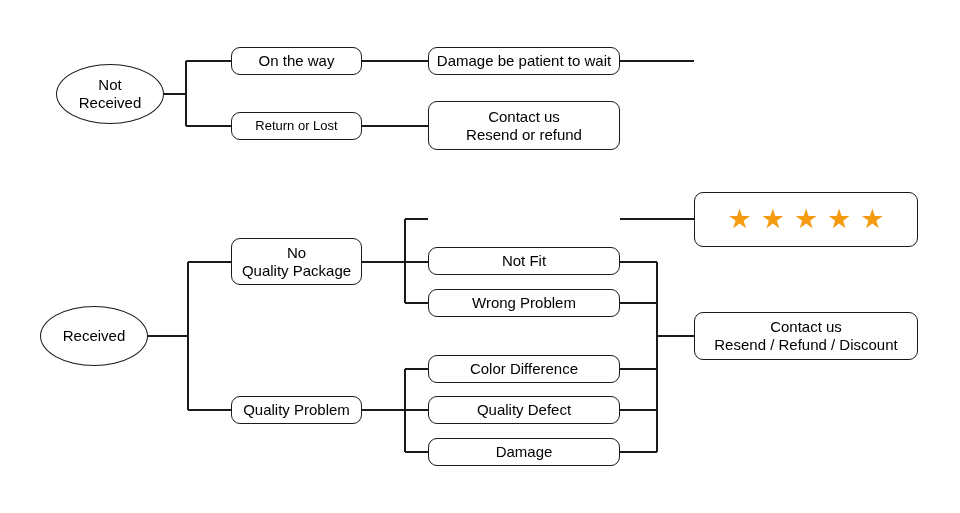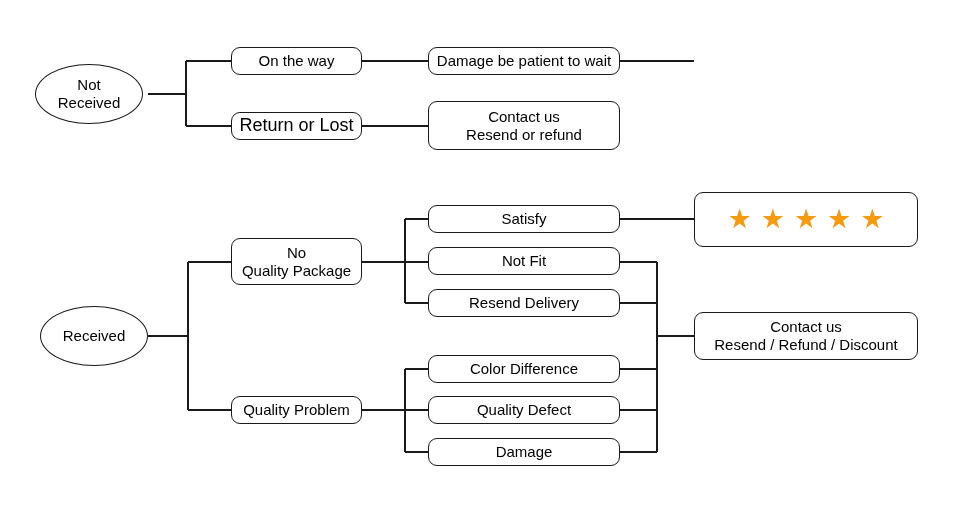--- a/index.html
+++ b/index.html
@@ -113,30 +113,30 @@
       <path d="M620,262 L657,262"></path>
       <path d="M620,303 L657,303"></path>
       <path d="M620,369 L657,369"></path>
       <path d="M620,410 L657,410"></path>
       <path d="M620,452 L657,452"></path>
       <path d="M657,262 L657,452"></path>
       <path d="M657,336 L694,336"></path>
     </g>
   </svg>
 
-  <div class="node ellipse" style="left:35px; top:64px; width:108px; height:60px; font-size:15px;">
+  <div class="node ellipse" style="left:56px; top:64px; width:108px; height:60px; font-size:15px;">
     <span class="txt">Not
 Received</span>
   </div>
 
   <div class="node rounded" style="left:231px; top:47px; width:131px; height:28px; font-size:15px;">
     <span class="txt">On the way</span>
   </div>
 
-  <div class="node rounded" style="left:231px; top:112px; width:131px; height:28px; font-size:18px;">
+  <div class="node rounded" style="left:231px; top:112px; width:131px; height:28px; font-size:13px;">
     <span class="txt">Return or Lost</span>
   </div>
 
   <div class="node rounded" style="left:428px; top:47px; width:192px; height:28px; font-size:15px;">
     <span class="txt">Damage be patient to wait</span>
   </div>
 
 
   <div class="node rounded" style="left:428px; top:101px; width:192px; height:49px; font-size:15px;">
     <span class="txt">Contact us
@@ -149,30 +149,27 @@
 
   <div class="node rounded" style="left:231px; top:238px; width:131px; height:47px; font-size:15px;">
     <span class="txt">No
 Quality Package</span>
   </div>
 
   <div class="node rounded" style="left:231px; top:396px; width:131px; height:28px; font-size:15px;">
     <span class="txt">Quality Problem</span>
   </div>
 
-  <div class="node rounded" style="left:428px; top:205px; width:192px; height:28px; font-size:15px;">
-    <span class="txt">Satisfy</span>
-  </div>
 
   <div class="node rounded" style="left:428px; top:247px; width:192px; height:28px; font-size:15px;">
     <span class="txt">Not Fit</span>
   </div>
 
   <div class="node rounded" style="left:428px; top:289px; width:192px; height:28px; font-size:15px;">
-    <span class="txt">Resend Delivery</span>
+    <span class="txt">Wrong Problem</span>
   </div>
 
   <div class="node rounded" style="left:428px; top:396px; width:192px; height:28px; font-size:15px;">
     <span class="txt">Quality Defect</span>
   </div>
 
   <div class="node rounded" style="left:428px; top:355px; width:192px; height:28px; font-size:15px;">
     <span class="txt">Color Difference</span>
   </div>
 

